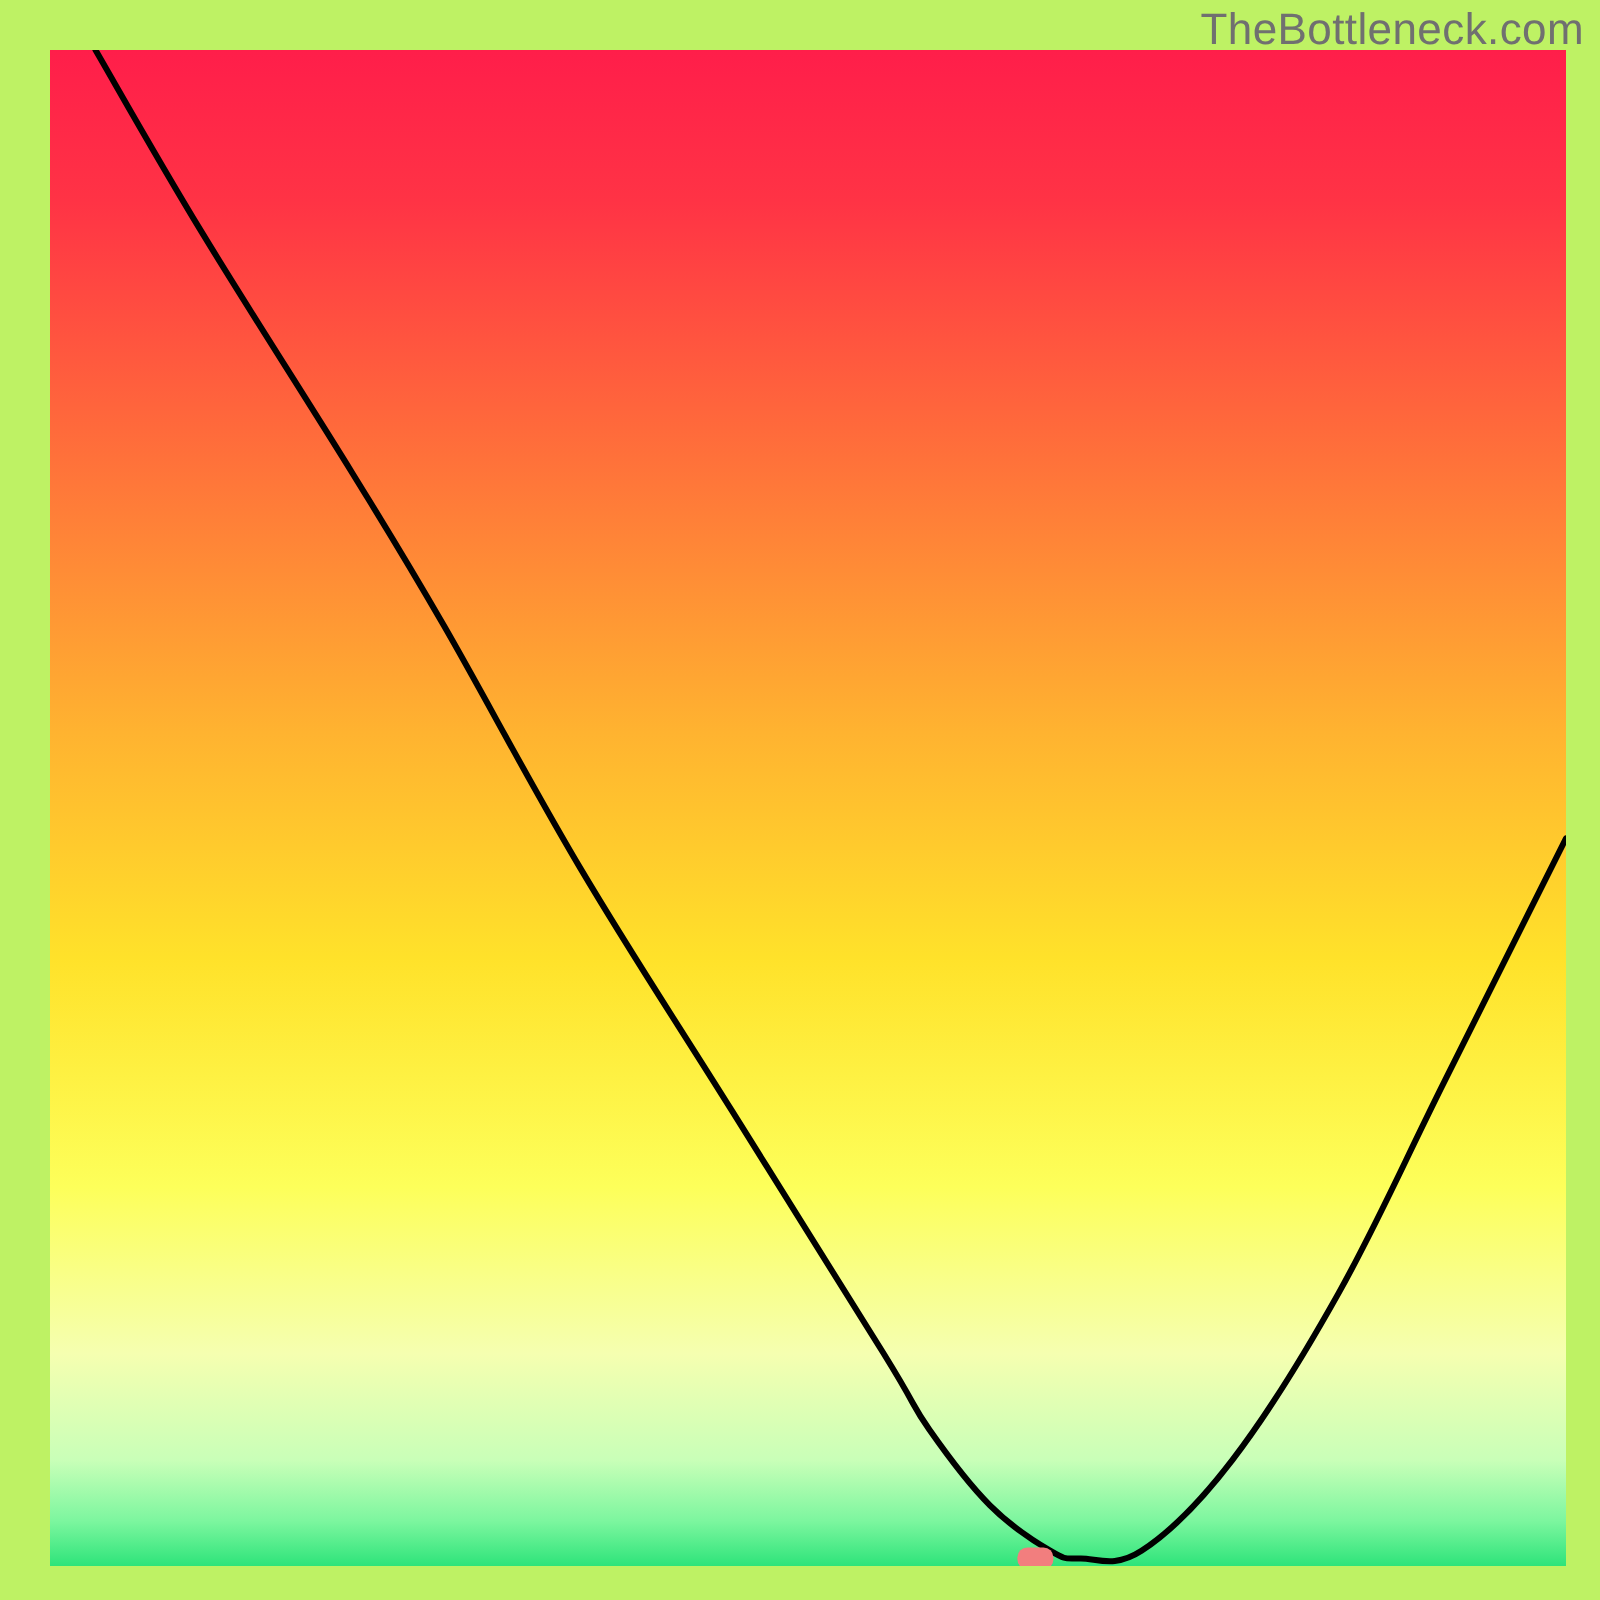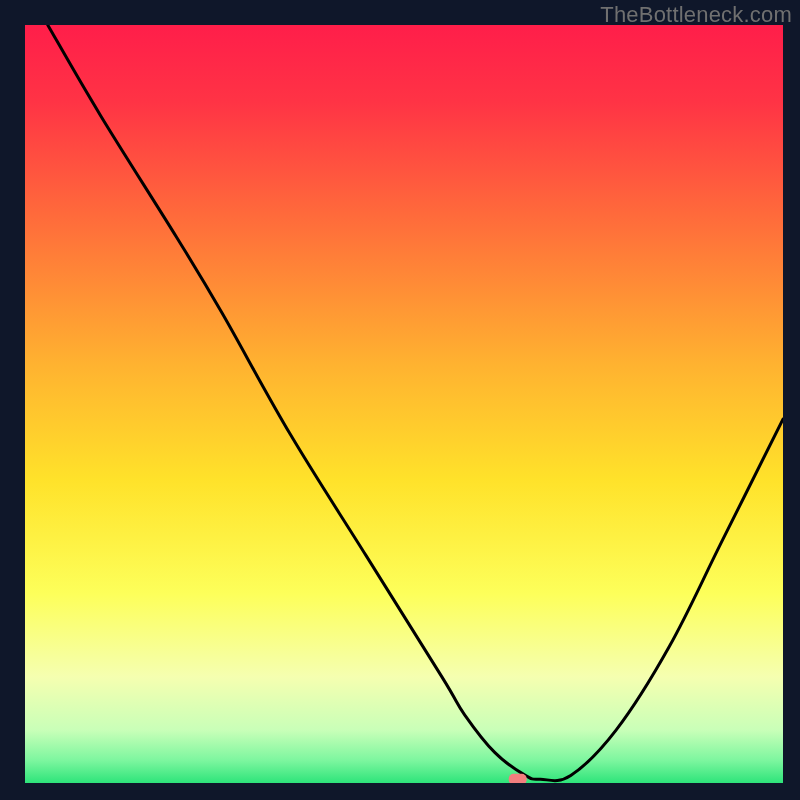--- a/index.html
+++ b/index.html
@@ -7,21 +7,21 @@
     padding: 0;
     width: 800px;
     height: 800px;
     background: #000;
     overflow: hidden;
   }
   .frame {
     position: relative;
     width: 800px;
     height: 800px;
-    background: #0f172a;
+    background: #bef264;
   }
   .watermark {
     position: absolute;
     top: 2px;
     right: 8px;
     color: #707070;
     font-family: Arial, Helvetica, sans-serif;
     font-size: 22px;
     font-weight: 400;
     letter-spacing: 0.2px;

